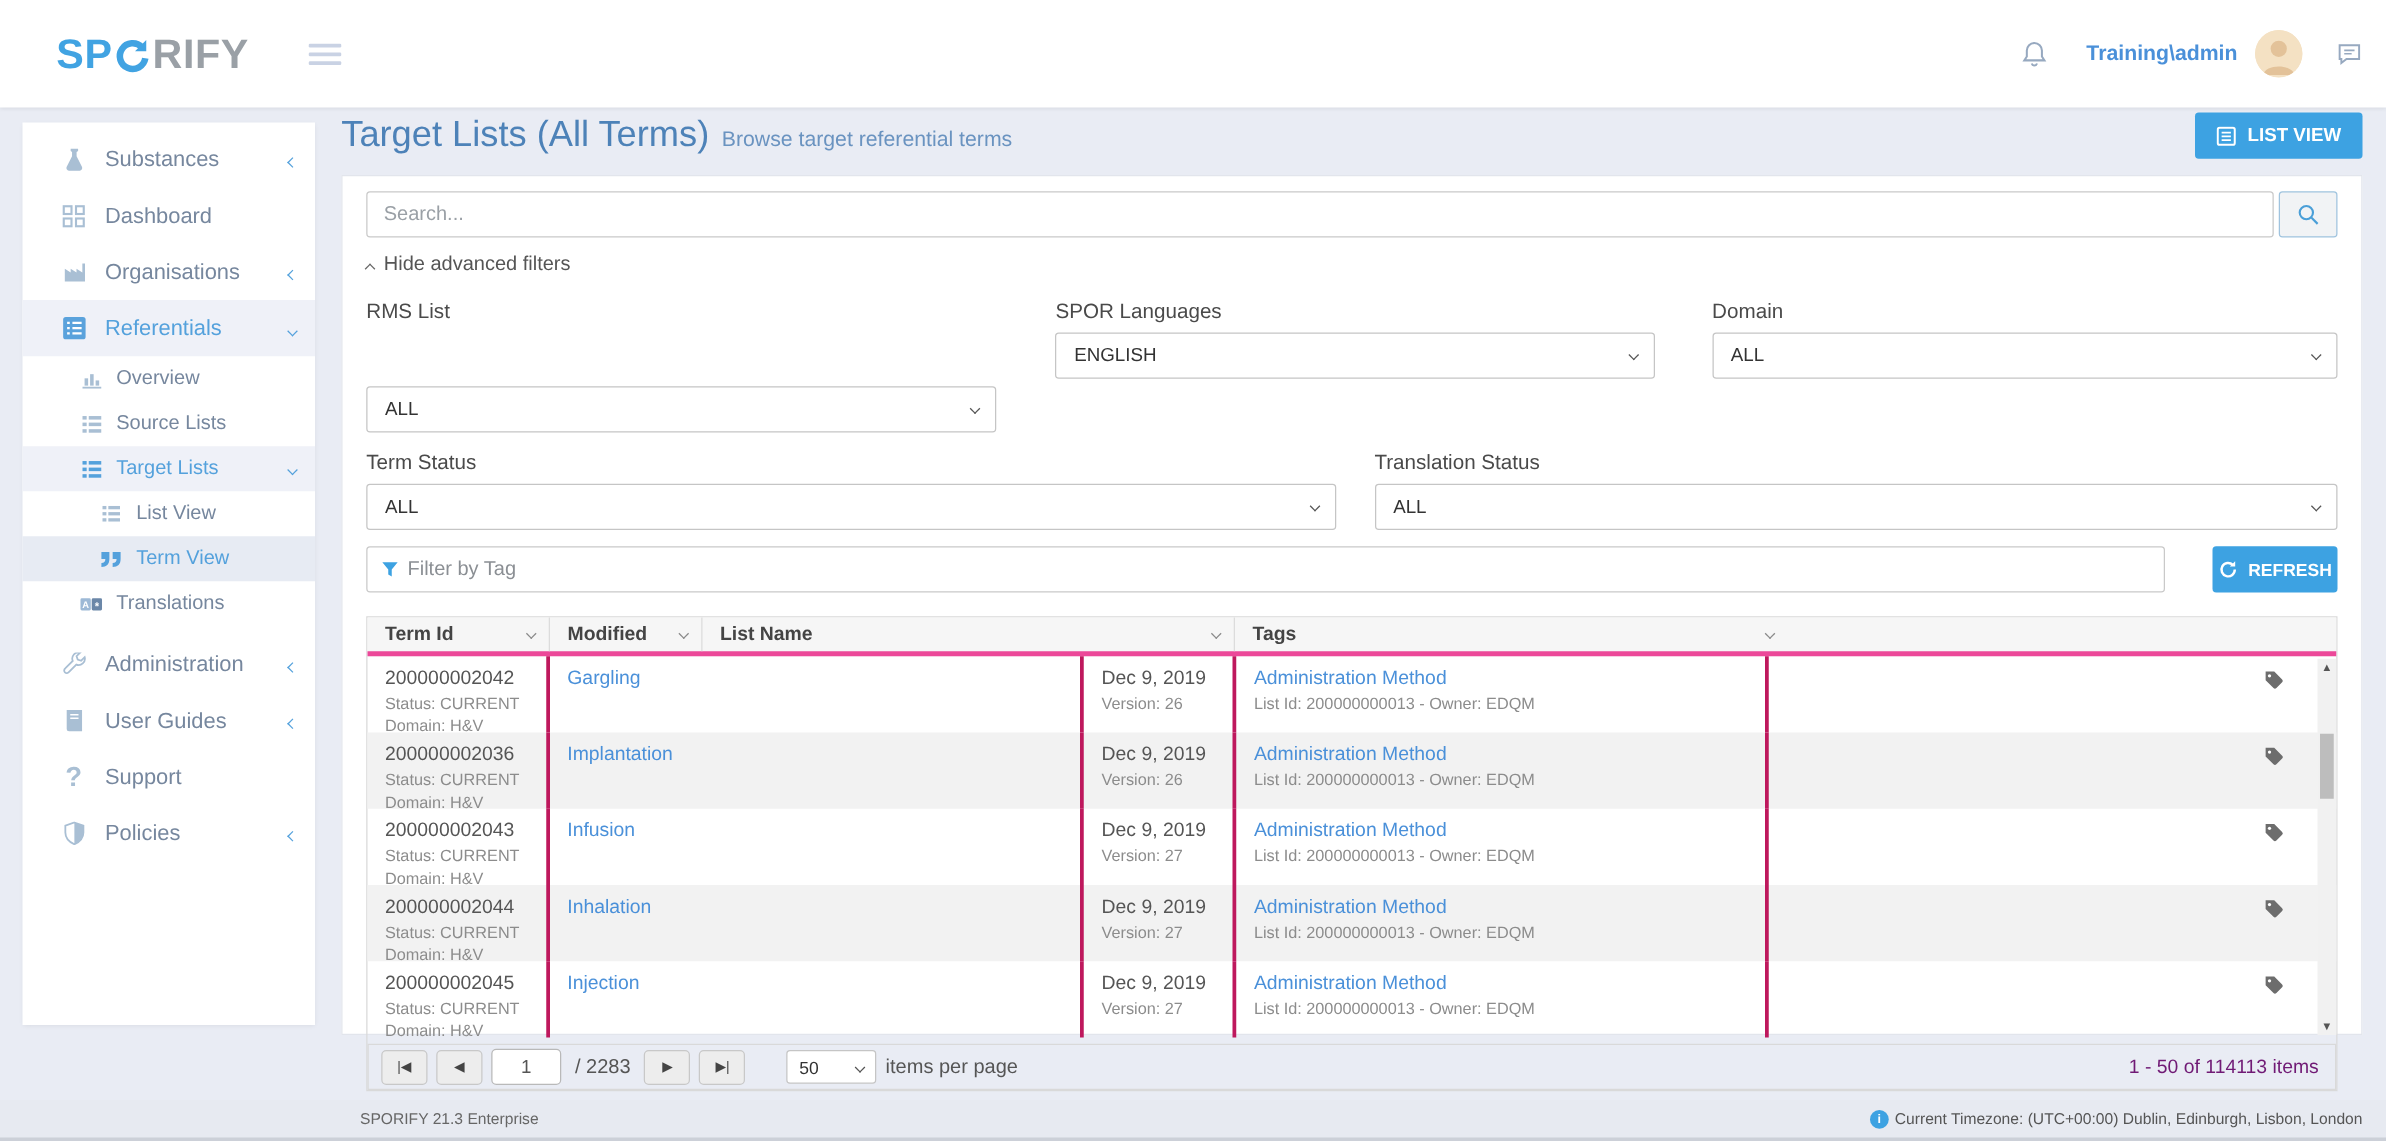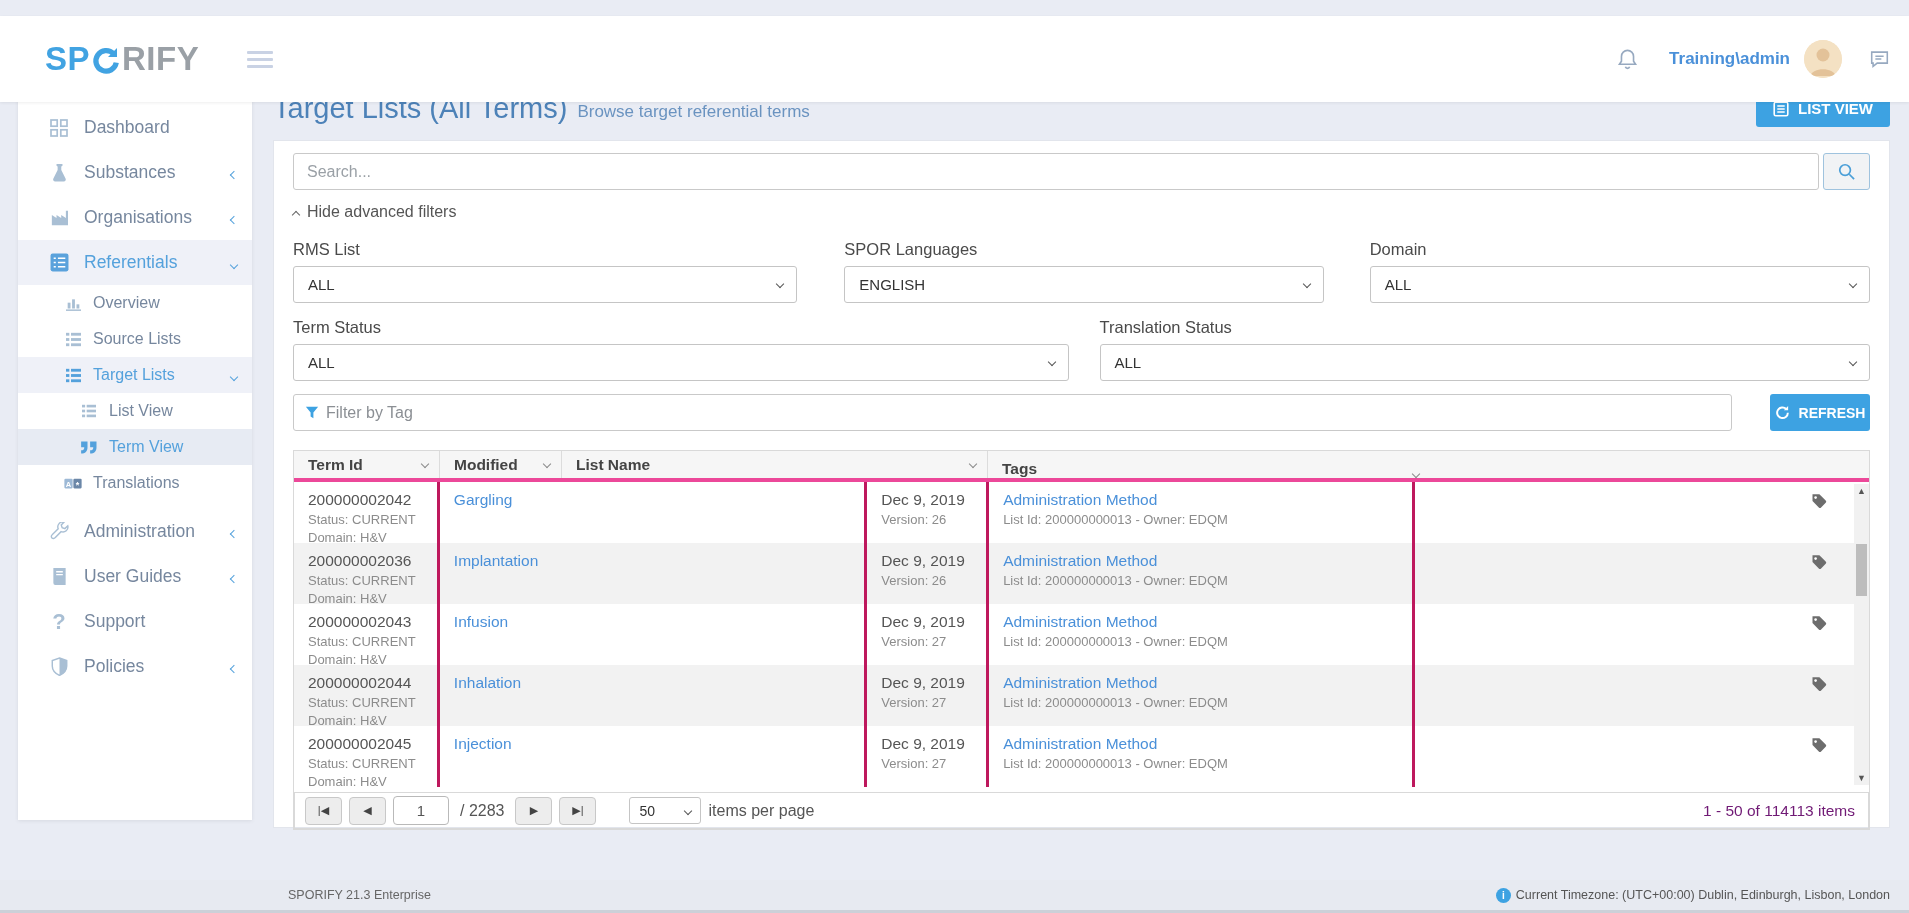--- a/index.html
+++ b/index.html
@@ -1,20 +1,20 @@
 <!DOCTYPE html>
 <html><head>
 <meta charset="utf-8">
 <style>
   * { margin:0; padding:0; box-sizing:border-box; }
   html,body { width:1909px; height:913px; overflow:hidden; }
   body { font-family:"Liberation Sans", sans-serif; background:#e9ecf4; position:relative; color:#555; }
 
   
-  .topbar { position:absolute; top:16px; left:0; width:1909px; height:86px; background:#fff;
+  .topbar { position:absolute; top:0; left:0; width:1909px; height:86px; background:#fff;
             box-shadow:0 1px 3px rgba(0,0,0,.07); display:flex; align-items:center; z-index:5; }
   .logo { display:flex; align-items:center; margin-left:45px; font-weight:bold; font-size:33px; letter-spacing:.5px; cursor:pointer; }
   .logo .lg-blue { color:#41a3e2; }
   .logo .lg-gray { color:#9aa0a6; }
   .logo svg { margin:0 1px; position:relative; top:2px; }
   .hamburger { margin-left:48px; cursor:pointer; width:26px; }
   .hamburger div { height:3px; background:#c9d2e4; margin:4px 0; border-radius:1px; }
   .top-right { margin-left:auto; display:flex; align-items:center; padding-right:18px; }
   .bell { margin-right:30px; cursor:pointer; }
   .username { color:#4a90d9; font-size:17px; font-weight:bold; margin-right:14px; cursor:pointer; }
@@ -65,36 +65,36 @@
                   cursor:pointer; width:fit-content; }
   .hide-filters .chev { color:#666; position:relative; top:3px; }
 
   .filters-row1 { margin-top:19px; display:flex; }
   .filters-row2 { margin-top:15px; display:flex; }
   .f-col { display:flex; flex-direction:column; }
   .f-label { font-size:16.5px; color:#4a4a4a; margin-bottom:7px; }
   .select { height:37px; border:1px solid #c5c5c5; border-radius:3px; display:flex; align-items:center;
             padding:0 14px; font-size:15px; color:#333; cursor:pointer; position:relative; background:#fff; }
   .select .chev { position:absolute; right:13px; color:#555; top:14px; }
-  .w-rms { width:505px; } .w-spor { width:480px; margin-left:47px; } .w-domain { width:501px; margin-left:46px; }
+  .w-rms { width:505px;gap:43px; } .w-spor { width:480px; margin-left:47px; } .w-domain { width:501px; margin-left:46px; }
   .w-term { width:776px; } .w-trans { width:771px; margin-left:31px; }
 
   .tag-row { margin-top:13px; display:flex; align-items:center; }
   .tag-filter { flex:1; height:37px; border:1px solid #c9c9c9; border-radius:3px; display:flex;
                 align-items:center; padding:0 11px; gap:7px; margin-right:38px;justify-content:flex-end; }
   .tag-filter input { border:none; outline:none; flex:1; font-size:16px; font-family:inherit; color:#555; }
   .tag-filter input::placeholder { color:#8b8f94; }
   .refresh-btn { width:100px; height:37px; justify-content:center; font-size:14px; }
 
   
   .grid { margin-top:19px; border:1px solid #d9d9d9; }
   .g-head { display:flex; background:#f6f6f6; border-bottom:4px solid #ec4899; height:31px; }
   .g-hcell { display:flex; align-items:center; padding-left:14px; font-size:15.5px; font-weight:bold;
              color:#444; border-right:1px solid #dcdcdc; cursor:pointer; }
-  .g-hcell:last-child { border-right:none;align-items:flex-end; }
+  .g-hcell:last-child { border-right:none; }
   .g-hcell .chev { margin-left:auto; margin-right:11px; color:#8a8a8a; position:relative; top:-1px; }
   .g-body { position:relative; }
   .g-row { display:flex; height:61px; }
   .g-row.alt { background:#f2f2f2; }
   .g-cell { padding:9px 0 0 14px; border-right:3px solid #be185d; font-size:15.5px; color:#555; }
   .g-cell:last-child { border-right:none; }
   .c1 { width:146px; } .c2 { width:428px; } .c3 { width:122px; } .c4 { width:426px; }
   .c5 { width:455px; display:flex; justify-content:flex-end; padding-right:42px; }
   .sub { font-size:13px; color:#8c8c8c; margin-top:3px; }
   a.lnk { color:#4a90d9; text-decoration:none; cursor:pointer; }
@@ -167,40 +167,40 @@
         <path d="M3.5 4.5h17v12h-11l-4.5 3.5v-3.5h-1.5z" fill="none" stroke="#97a9c0" stroke-width="1.7"></path>
         <path d="M7.5 9h9M7.5 12h6.5" stroke="#97a9c0" stroke-width="1.5"></path>
       </svg>
     </span>
   </div>
 </div>
 
 <div class="sidebar">
   <div class="side-item">
     <span class="ic">
+      <svg width="17" height="19" viewBox="0 0 20 22">
+        <path d="M6.5 1h7v2l-1.4 1v4l5 10a2.4 2.4 0 0 1-2.1 3.6H4.9A2.4 2.4 0 0 1 2.8 18l5-10V4L6.5 3z" fill="currentColor"></path>
+      </svg>
+    </span>
+    <span>Substances</span>
+    <span class="side-chev"><span class="chev left sm"></span></span>
+  </div>
+
+  <div class="side-item">
+    <span class="ic">
       <svg width="20" height="20" viewBox="0 0 20 20">
         <g fill="none" stroke="currentColor" stroke-width="1.7">
           <rect x="2" y="2" width="6.2" height="6.2"></rect>
             <rect x="11.8" y="2" width="6.2" height="6.2"></rect>
           <rect x="2" y="11.8" width="6.2" height="6.2"></rect>
             <rect x="11.8" y="11.8" width="6.2" height="6.2"></rect>
         </g>
       </svg>
     </span>
     <span>Dashboard</span>
-  </div>
-
-  <div class="side-item">
-    <span class="ic">
-      <svg width="17" height="19" viewBox="0 0 20 22">
-        <path d="M6.5 1h7v2l-1.4 1v4l5 10a2.4 2.4 0 0 1-2.1 3.6H4.9A2.4 2.4 0 0 1 2.8 18l5-10V4L6.5 3z" fill="currentColor"></path>
-      </svg>
-    </span>
-    <span>Substances</span>
-    <span class="side-chev"><span class="chev left sm"></span></span>
   </div>
 
   <div class="side-item">
     <span class="ic">
       <svg width="19" height="17" viewBox="0 0 22 20">
         <path d="M2 19V7l5.5 3.5V7L13 10.5V7l5.5 3.5V2H21v17z" fill="currentColor"></path>
       </svg>
     </span>
     <span>Organisations</span>
     <span class="side-chev"><span class="chev left sm"></span></span>

